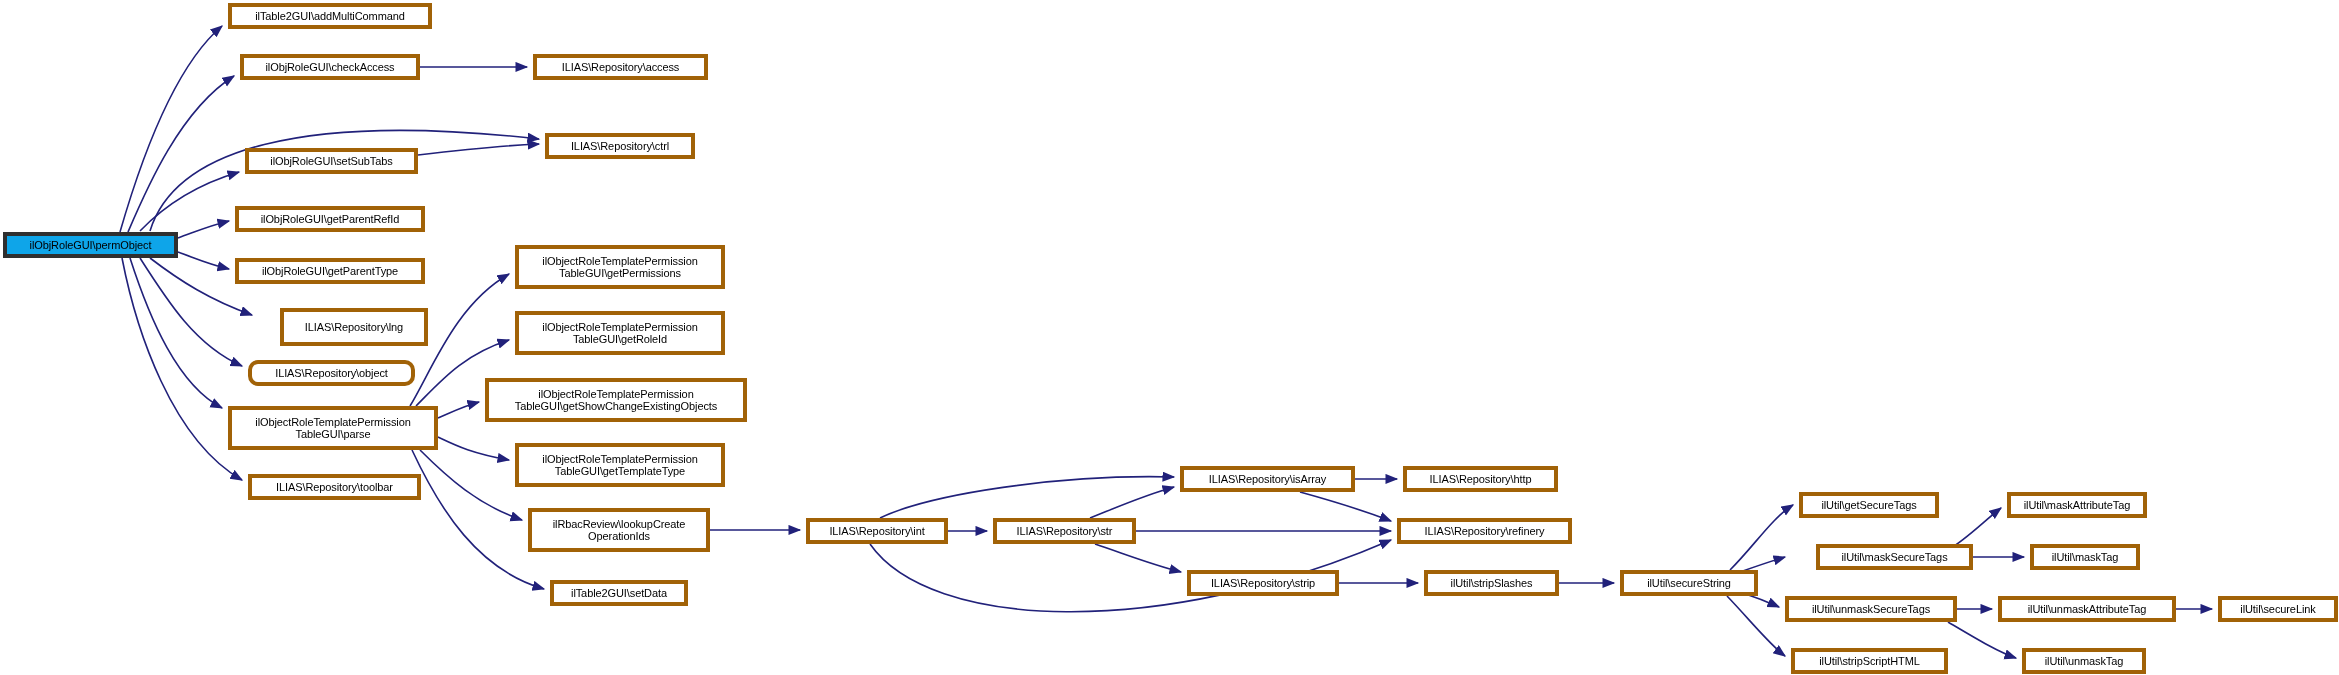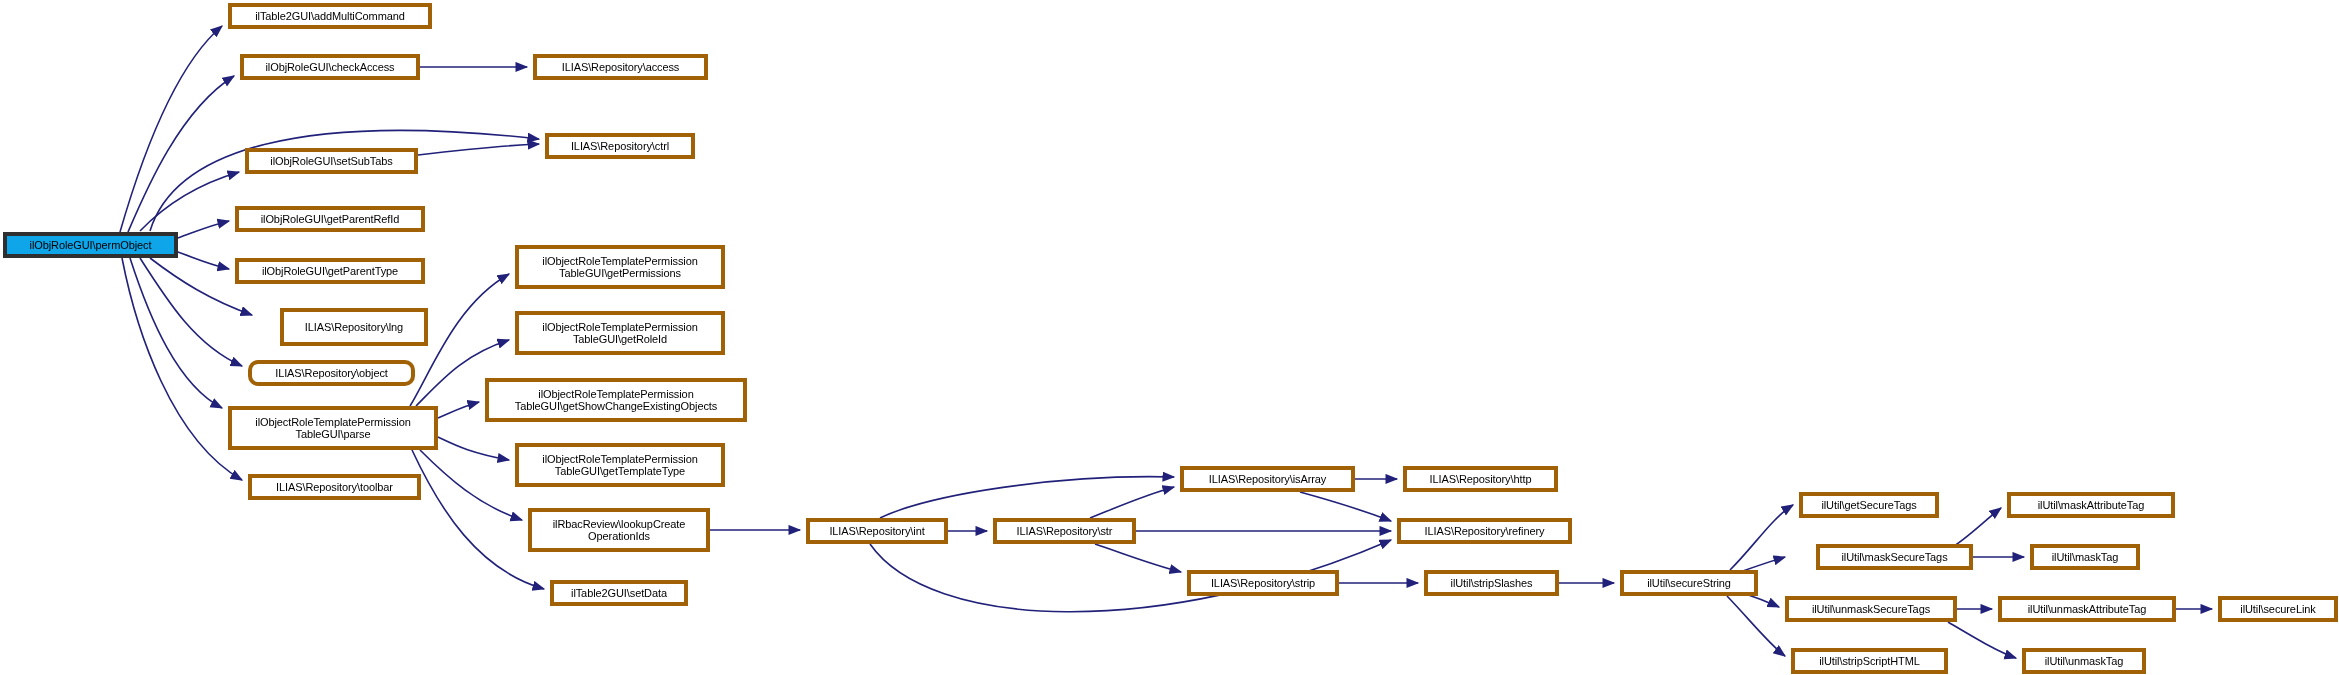--- a/index.html
+++ b/index.html
@@ -127,20 +127,20 @@
       <div class="node" style="left: 1180px; top: 466px; width: 175px; height: 26px;">ILIAS\Repository\isArray</div>
       <div class="node" style="left: 1403px; top: 466px; width: 155px; height: 26px;">ILIAS\Repository\http</div>
       <div class="node" style="left: 1397px; top: 518px; width: 175px; height: 26px;">ILIAS\Repository\refinery</div>
       <div class="node" style="left: 1187px; top: 570px; width: 152px; height: 26px;">ILIAS\Repository\strip</div>
       <div class="node" style="left: 1424px; top: 570px; width: 135px; height: 26px;">ilUtil\stripSlashes</div>
       <div class="node" style="left: 1620px; top: 570px; width: 138px; height: 26px;">ilUtil\secureString</div>
       <div class="node" style="left: 1799px; top: 492px; width: 140px; height: 26px;">ilUtil\getSecureTags</div>
       <div class="node" style="left: 1791px; top: 544px; width: 157px; height: 26px; margin-left: 25px;">ilUtil\maskSecureTags</div>
       <div class="node" style="left: 1785px; top: 596px; width: 172px; height: 26px;">ilUtil\unmaskSecureTags</div>
       <div class="node" style="left: 1791px; top: 648px; width: 157px; height: 26px;">ilUtil\stripScriptHTML</div>
-      <div class="node" style="left: 2007px; top: 492px; width: 168px; height: 26px;">ilUtil\maskAttributeTag</div>
+      <div class="node" style="left: 2007px; top: 492px; width: 140px; height: 26px;">ilUtil\maskAttributeTag</div>
       <div class="node" style="left: 2030px; top: 544px; width: 110px; height: 26px;">ilUtil\maskTag</div>
       <div class="node" style="left: 1998px; top: 596px; width: 178px; height: 26px;">ilUtil\unmaskAttributeTag</div>
       <div class="node" style="left: 2022px; top: 648px; width: 124px; height: 26px;">ilUtil\unmaskTag</div>
       <div class="node" style="left: 2218px; top: 596px; width: 120px; height: 26px;">ilUtil\secureLink</div>
     </div>
 
 </div>
 
 </body></html>

